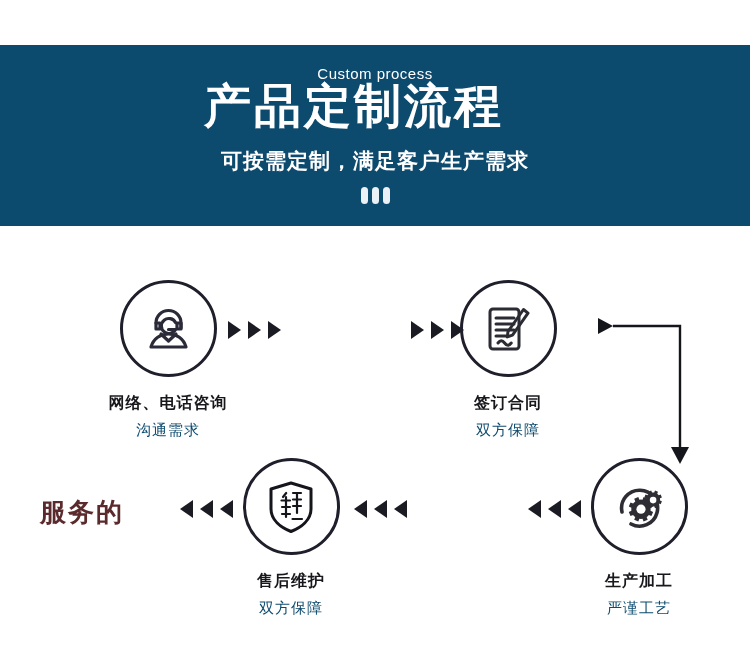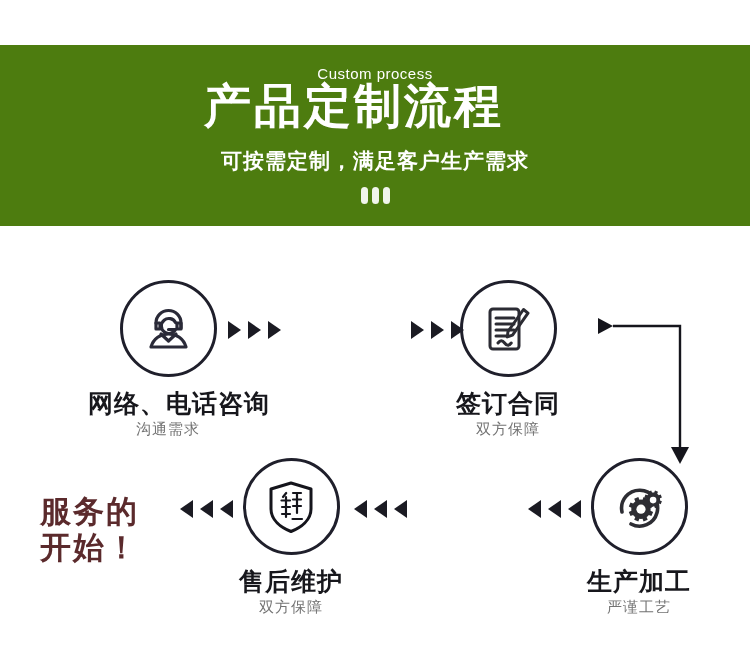--- a/index.html
+++ b/index.html
@@ -18,21 +18,21 @@
     overflow: hidden;
   }
 
   
   .banner {
     position: absolute;
     left: 0;
     top: 45px;
     width: 750px;
     height: 181px;
-    background: #4d7c0f;
+    background: #0c4a6e;
     text-align: center;
   }
   .banner-eyebrow {
     position: absolute;
     left: 0;
     top: 20px;
     width: 750px;
     font-size: 15px;
     letter-spacing: 0.5px;
     color: #ffffff;
@@ -103,36 +103,35 @@
     border: 3px solid #1f1f2b;
     border-radius: 50%;
     box-sizing: border-box;
     display: flex;
     align-items: center;
     justify-content: center;
   }
   .step-circle svg { display: block; }
   .step-title {
     margin-top: 13px;
-    font-size: 25px;
+    font-size: 16px;
     font-weight: bold;
     color: #17171c;
     letter-spacing: 1px;
     line-height: 26px;
     white-space: nowrap;
   }
   .step-sub {
     margin-top: 4px;
     font-size: 15px;
     font-weight: 400;
-    color: #737373;
+    color: #0c4a6e;
     letter-spacing: 1px;
     line-height: 19px;
     white-space: nowrap;
-    font-family: Liberation Serif, serif;
   }
 
   
   .step-r1 { top: 54px; }
   .s1 { left: 88px; }
   .s2 { left: 270px; }
   .s3 { left: 428px; }
 
   
   .step-r2 { top: 232px; }
@@ -170,21 +169,21 @@
     top: 88px;
     width: 96px;
     height: 155px;
   }
 
   
   .start-label {
     position: absolute;
     left: 40px;
     top: 268px;
-    font-size: 31px;
+    font-size: 26px;
     font-weight: bold;
     color: #5b2a2c;
     letter-spacing: 2px;
     line-height: 36px;
     text-align: left;
     white-space: nowrap;
   }
 </style>
 </head>
 <body>
@@ -257,21 +256,20 @@
         <g fill="#15151c" stroke="#15151c">
           <polygon points="2,4 17,12 2,20" stroke="none"></polygon>
           <path d="M17 12 H84 V133" fill="none" stroke-width="2.4"></path>
           <polygon points="75,133 93,133 84,150" stroke="none"></polygon>
         </g>
       </svg>
     </div>
 
     <div class="start-label">
       <div>服务的</div>
-      <div>开始！</div>
     </div>
 
     <div class="arrows left a3">
       <i></i>
       <i></i>
       <i></i>
     </div>
 
     <div class="step step-r2 s4">
       <div class="step-circle">

